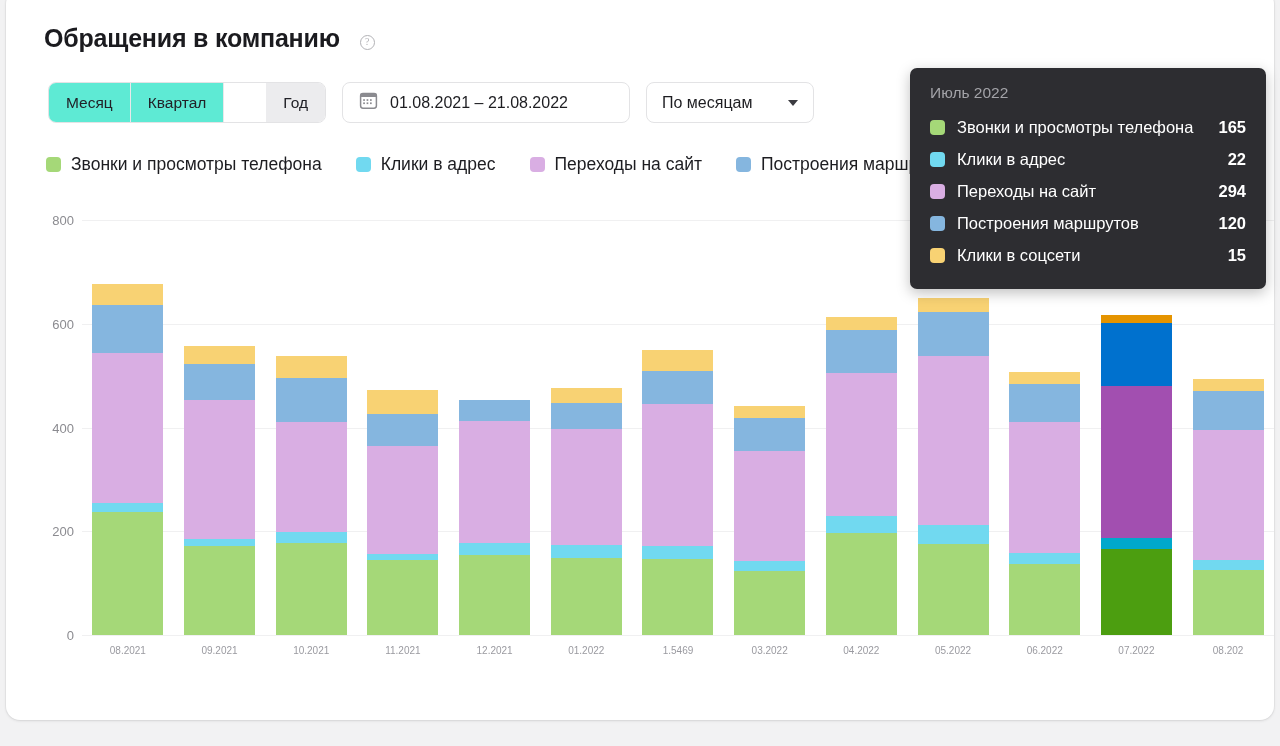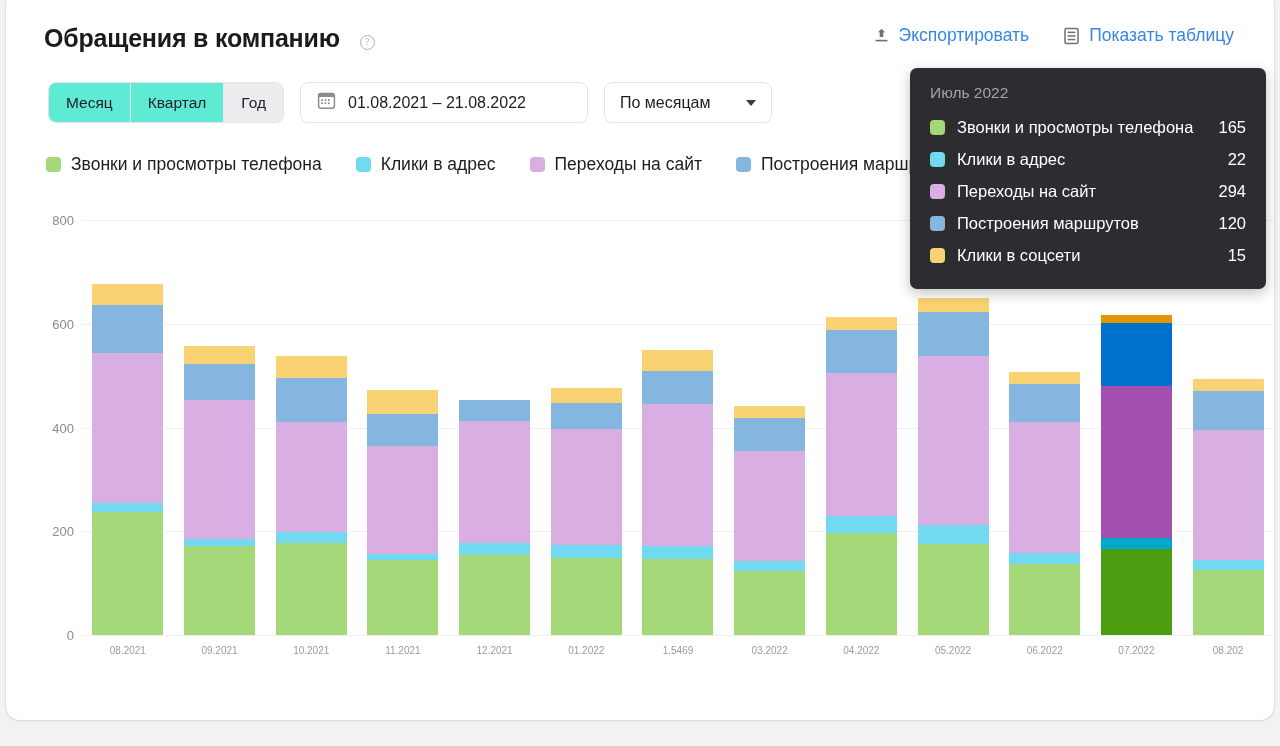--- a/index.html
+++ b/index.html
@@ -54,21 +54,21 @@
   #seg {
     display: flex; height: 41px;
     border: 1px solid #e3e3e5; border-radius: 8px;
     overflow: hidden; background: #fff;
   }
   .seg-btn {
     display: flex; align-items: center; justify-content: center;
     padding: 0 17px; font-size: 15.5px; color: #222228;
     border-right: 1px solid #e8e8ea; cursor: pointer; background: #5eead4;
   }
-  .seg-btn:last-child { border-right: none; }
+  .seg-btn:last-child { border-right: none; margin-left: 42px; }
   .seg-btn.active { background: #ececee; }
 
   #daterange {
     display: flex; align-items: center; gap: 12px;
     height: 41px; padding: 0 16px;
     border: 1px solid #e3e3e5; border-radius: 8px; background: #fff;
     font-size: 16px; color: #1d1d21; cursor: pointer;
     min-width: 288px;
   }
   #grouping {
@@ -134,53 +134,31 @@
     box-shadow: 0 4px 14px rgba(0,0,0,0.25);
     z-index: 40;
   }
   #tt-title { font-size: 15.5px; color: #a3a3a8; margin-bottom: 9px; }
   .tt-row {
     display: flex; align-items: center;
     height: 32px; font-size: 16.5px; color: #ffffff;
   }
   .tt-sw { width: 15px; height: 15px; border-radius: 4px; flex: none; margin-right: 12px; }
   .tt-name { flex: 1 1 auto; white-space: nowrap; }
-  .tt-val { margin-left: 12px; font-variant-numeric: tabular-nums; }
+  .tt-val { margin-left: 12px; font-variant-numeric: tabular-nums; font-weight: bold; }
 </style>
 </head>
 <body>
 
 <div id="card">
 
   <div id="head">
     <div id="title-wrap">
       <div id="title">Обращения в компанию</div>
       <div class="help-icon">?</div>
-    </div>
-    <div id="head-actions">
-      <div class="action">
-        <span class="act-ico">
-          <svg width="17" height="17" viewBox="0 0 17 17">
-              <path d="M8.5 1.8 L12 5.3 H10.3 V10 H6.7 V5.3 H5 Z" fill="#6f7177"></path>
-              <path d="M2.5 12.8 h12 v1.6 h-12 z" fill="#6f7177"></path>
-            </svg>
-        </span>
-        <span>Экспортировать</span>
-      </div>
-      <div class="action">
-        <span class="act-ico">
-          <svg width="17" height="18" viewBox="0 0 17 18">
-            <rect x="2" y="1.5" width="13" height="15" rx="1.6" fill="none" stroke="#6f7177" stroke-width="1.5"></rect>
-            <rect x="4.6" y="4.6" width="7.8" height="1.5" fill="#6f7177"></rect>
-            <rect x="4.6" y="8.2" width="7.8" height="1.5" fill="#6f7177"></rect>
-            <rect x="4.6" y="11.8" width="7.8" height="1.5" fill="#6f7177"></rect>
-          </svg>
-        </span>
-        <span>Показать таблицу</span>
-      </div>
     </div>
   </div>
 
   <div id="toolbar">
     <div id="seg">
       <div class="seg-btn">Месяц</div>
       <div class="seg-btn">Квартал</div>
       <div class="seg-btn active">Год</div>
     </div>
 

